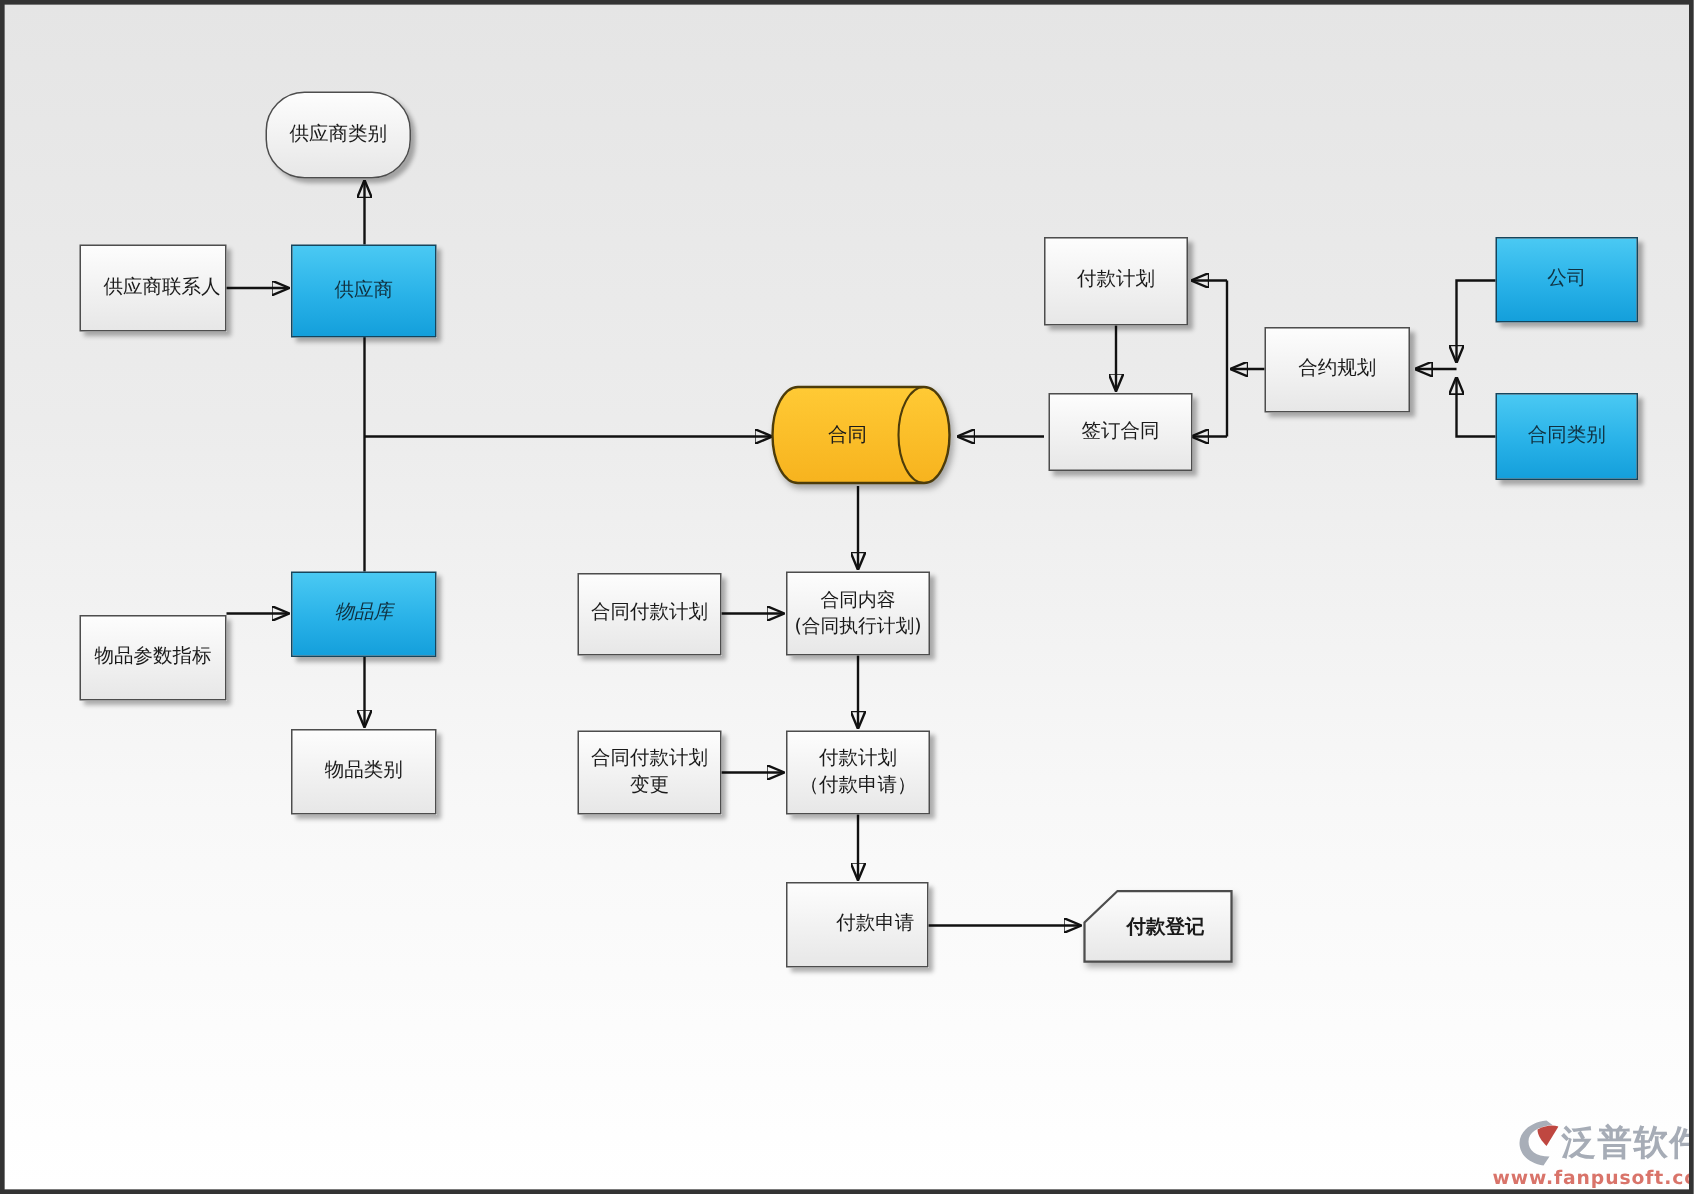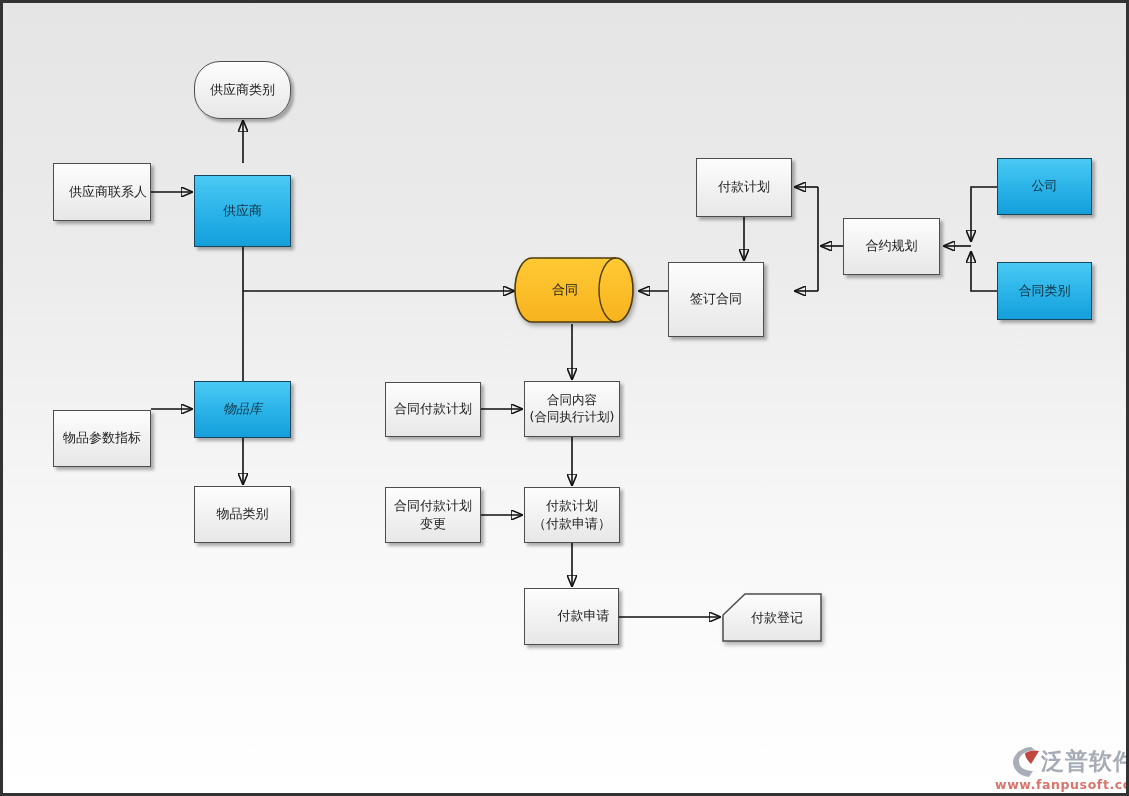--- a/index.html
+++ b/index.html
@@ -76,35 +76,35 @@
     <path d="M741 214 V257" marker-end="url(#arr)"></path>
     <path d="M840 243 H818" marker-end="url(#arr)"></path>
     <path d="M815 184 V288"></path>
     <path d="M815 184 H792" marker-end="url(#arr)"></path>
     <path d="M815 288 H792" marker-end="url(#arr)"></path>
     <path d="M994 184 H968 V238" marker-end="url(#arr)"></path>
     <path d="M994 288 H968 V249" marker-end="url(#arr)"></path>
     <path d="M968 243 H941" marker-end="url(#arr)"></path>
   </svg>
 
-  <div class="node" style="left:191px;top:58px;width:97px;height:58px;border-radius:26px;">供应商类别</div>
+  <div class="node" style="left:174px;top:58px;width:97px;height:58px;border-radius:26px;">供应商类别</div>
 
   <div class="node" style="left:50px;top:160px;width:98px;height:58px;padding-left:12px;">供应商联系人</div>
 
-  <div class="node blue" style="left:191px;top:172px;width:97px;height:72px;">供应商</div>
+  <div class="node blue" style="left:191px;top:160px;width:97px;height:62px;">供应商</div>
 
   <div class="node" style="left:50px;top:378px;width:98px;height:57px;margin-top:29px;">物品参数指标</div>
 
   <div class="node blue" style="left:191px;top:378px;width:97px;height:57px;font-style:italic;">物品库</div>
 
   <div class="node" style="left:191px;top:483px;width:97px;height:57px;">物品类别</div>
 
   <div class="node" style="left:693px;top:155px;width:96px;height:59px;">付款计划</div>
 
-  <div class="node" style="left:665px;top:259px;width:96px;height:75px;">签订合同</div>
+  <div class="node" style="left:696px;top:259px;width:96px;height:52px;">签订合同</div>
 
   <div class="node" style="left:840px;top:215px;width:97px;height:57px;">合约规划</div>
 
   <div class="node blue" style="left:994px;top:155px;width:95px;height:57px;">公司</div>
 
   <div class="node blue" style="left:994px;top:259px;width:95px;height:58px;">合同类别</div>
 
   <div class="node" style="left:382px;top:379px;width:96px;height:55px;">合同付款计划</div>
 
   <div class="node" style="left:521px;top:378px;width:96px;height:56px;font-size:12.5px;line-height:1.35;">合同内容
@@ -125,21 +125,21 @@
           <stop offset="0" style="stop-color:var(--cylinder-yellow)"></stop>
           <stop offset="1" style="stop-color:var(--cylinder-yellow-dark)"></stop>
         </linearGradient>
       </defs>
       <path d="M20 3 L104 3 A17 32 0 0 1 104 67 L20 67 A17 32 0 0 1 20 3 Z" fill="url(#cylGrad)" stroke="#4d3c0a" stroke-width="1.6"></path>
       <path d="M104 3 A17 32 0 0 0 104 67" fill="none" stroke="#4d3c0a" stroke-width="1.4"></path>
     </svg>
     <div class="shape-label cyl" style="width:104px;">合同</div>
   </div>
 
-  <div class="shape-node" style="left:719px;top:590px;width:100px;height:49px;">
+  <div class="shape-node" style="left:719px;top:590px;width:100px;height:49px;font-weight:bold;">
     <svg width="100" height="49" viewBox="0 0 100 49" xmlns="http://www.w3.org/2000/svg">
       <defs>
         <linearGradient id="cardGrad" x1="0" y1="0" x2="0" y2="1">
           <stop offset="0" style="stop-color:var(--box-face-top)"></stop>
           <stop offset="1" style="stop-color:var(--box-face-bottom)"></stop>
         </linearGradient>
       </defs>
       <polygon points="23,1 99,1 99,48 1,48 1,22" fill="url(#cardGrad)" stroke="#4d4d4d" stroke-width="1.5"></polygon>
     </svg>
     <div class="shape-label" style="padding-left:10px;box-sizing:border-box;">付款登记</div>

